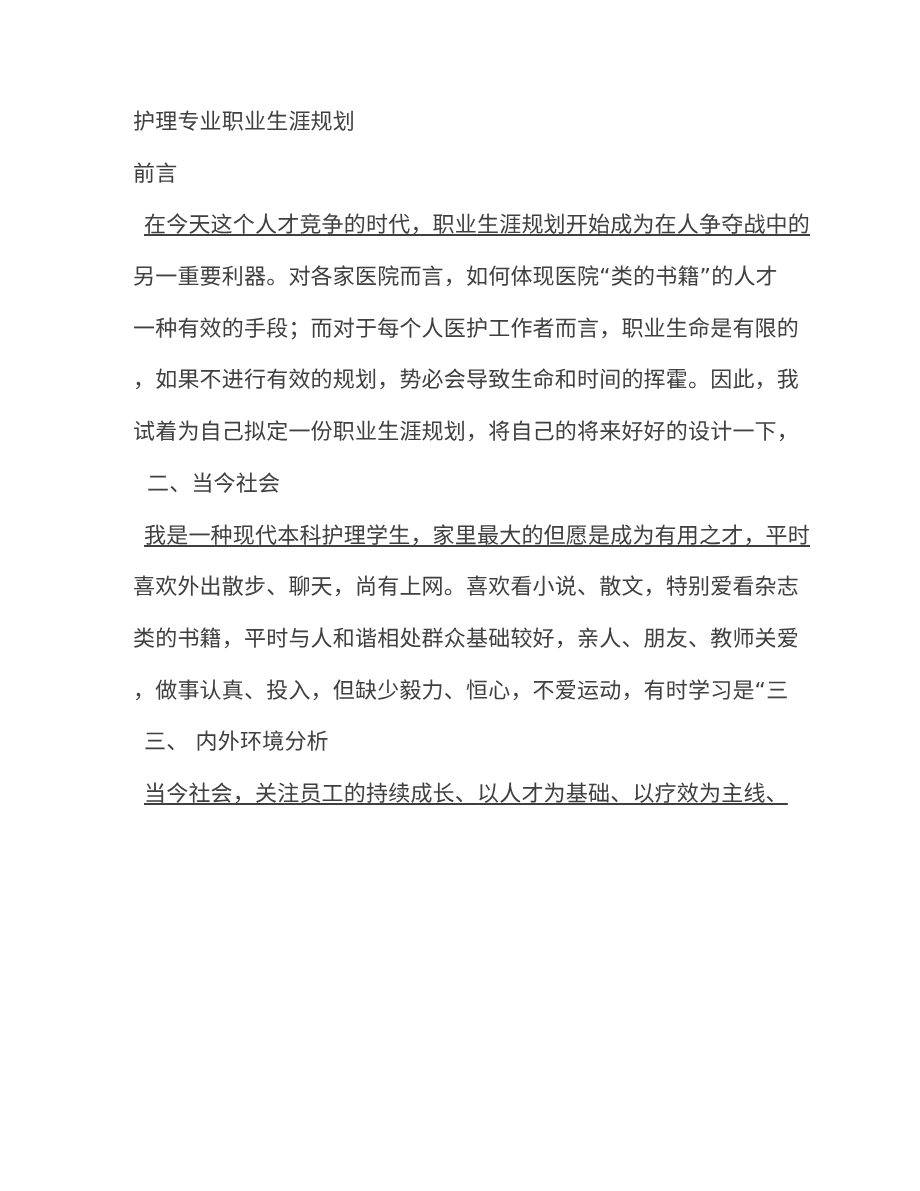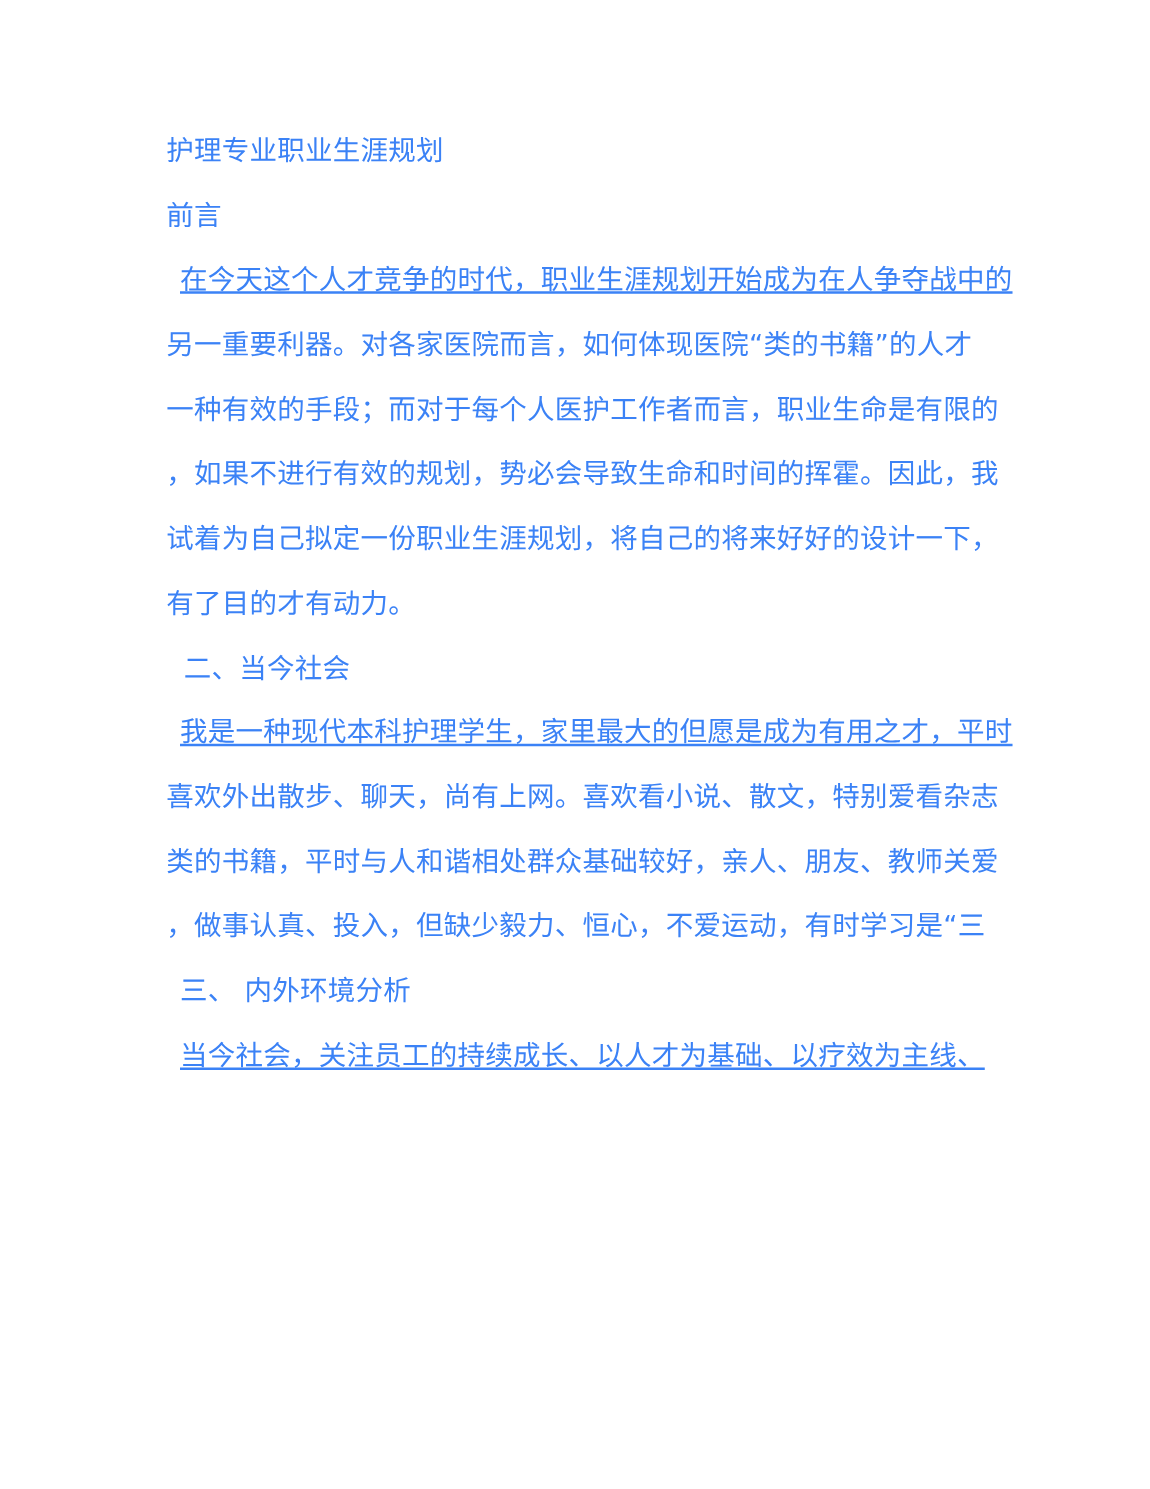--- a/index.html
+++ b/index.html
@@ -11,21 +11,21 @@
     height: 1191px;
     background: #ffffff;
     font-family: "DejaVu Sans", sans-serif;
   }
   .page {
     position: relative;
     width: 920px;
     height: 1191px;
     box-sizing: border-box;
     background: #ffffff;
-    color: #3b82f6;
+    color: #404040;
     padding: 96px 0 0 133px;
     overflow: hidden;
   }
   .line {
     height: 51.7px;
     line-height: 51.7px;
     font-size: 22px;
     letter-spacing: 0.2px;
     white-space: pre;
     font-weight: 400;
@@ -40,21 +40,20 @@
 <body>
 
 <div class="page">
   <div class="line">护理专业职业生涯规划</div>
   <div class="line">前言</div>
   <div class="line fi">在今天这个人才竞争的时代，职业生涯规划开始成为在人争夺战中的</div>
   <div class="line">另一重要利器。对各家医院而言，如何体现医院“类的书籍”的人才</div>
   <div class="line">一种有效的手段；而对于每个人医护工作者而言，职业生命是有限的</div>
   <div class="line">，如果不进行有效的规划，势必会导致生命和时间的挥霍。因此，我</div>
   <div class="line">试着为自己拟定一份职业生涯规划，将自己的将来好好的设计一下，</div>
-  <div class="line">有了目的才有动力。</div>
   <div class="line hd">二、当今社会</div>
   <div class="line fi">我是一种现代本科护理学生，家里最大的但愿是成为有用之才，平时</div>
   <div class="line">喜欢外出散步、聊天，尚有上网。喜欢看小说、散文，特别爱看杂志</div>
   <div class="line">类的书籍，平时与人和谐相处群众基础较好，亲人、朋友、教师关爱</div>
   <div class="line">，做事认真、投入，但缺少毅力、恒心，不爱运动，有时学习是“三</div>
   <div class="line hd3">三、 内外环境分析</div>
   <div class="line fi">当今社会，关注员工的持续成长、以人才为基础、以疗效为主线、</div>
 </div>
 
 </body></html>

